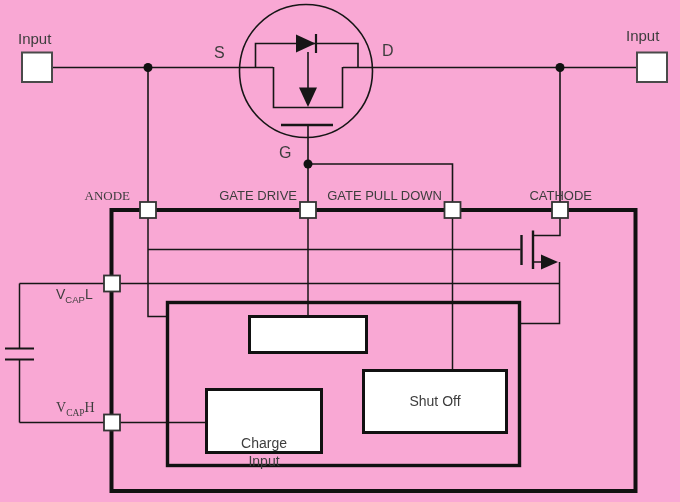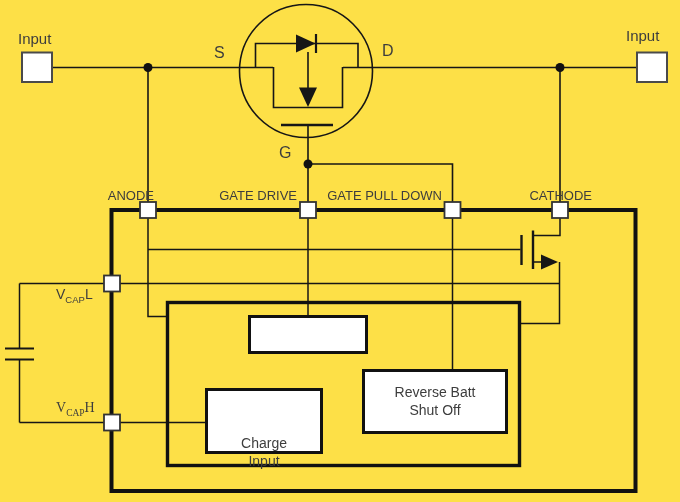--- a/index.html
+++ b/index.html
@@ -1,28 +1,28 @@
 <!DOCTYPE html>
 <html><head>
 <meta charset="utf-8">
 <style>
   html,body{margin:0;padding:0;background:#fff;}
   .canvas{
-    position:relative;width:680px;height:502px;background:#fde047;
+    position:relative;width:680px;height:502px;background:#f9a8d4;
     font-family:"Liberation Sans",sans-serif;overflow:hidden;
   }
   .canvas svg{position:absolute;left:0;top:0;}
   .label{position:absolute;color:#3d3d3d;white-space:nowrap;}
   .lbl-input{left:18px;top:30px;font-size:15px;}
   .lbl-output{left:626px;top:27px;font-size:15px;}
   .lbl-s{left:214px;top:44px;font-size:16px;}
   .lbl-d{left:382px;top:42px;font-size:16px;}
   .lbl-g{left:279px;top:144px;font-size:16px;}
   .pin-label{font-size:13px;text-align:right;}
-  .lbl-anode{left:94px;top:188px;width:60px;}
+  .lbl-anode{left:70px;top:188px;width:60px;font-family:Liberation Serif, serif;}
   .lbl-gate-drive{left:200px;top:188px;width:97px;}
   .lbl-gate-pull-down{left:316px;top:188px;width:126px;}
   .lbl-cathode{left:478px;top:188px;width:70px;margin-left:44px;}
   .vcap{font-size:14px;}
   .vcap sub{font-size:9.5px;line-height:0;}
   .lbl-vcapl{left:56px;top:286px;width:48px;}
   .lbl-vcaph{left:56px;top:400px;width:48px;font-family:Liberation Serif, serif;}
   .box-label{
     position:absolute;display:flex;flex-direction:column;align-items:center;
     justify-content:center;text-align:center;color:#3d3d3d;
@@ -127,17 +127,16 @@
 
   <div class="label vcap lbl-vcaph"><span>V</span><sub>CAP</sub><span>H</span></div>
 
 
   <div class="box-label lbl-charge-pump">
     <span>Charge</span>
     <span>Input</span>
   </div>
 
   <div class="box-label lbl-reverse-batt">
-    <span>Reverse Batt</span>
     <span>Shut Off</span>
   </div>
 
 </div>
 
 </body></html>

